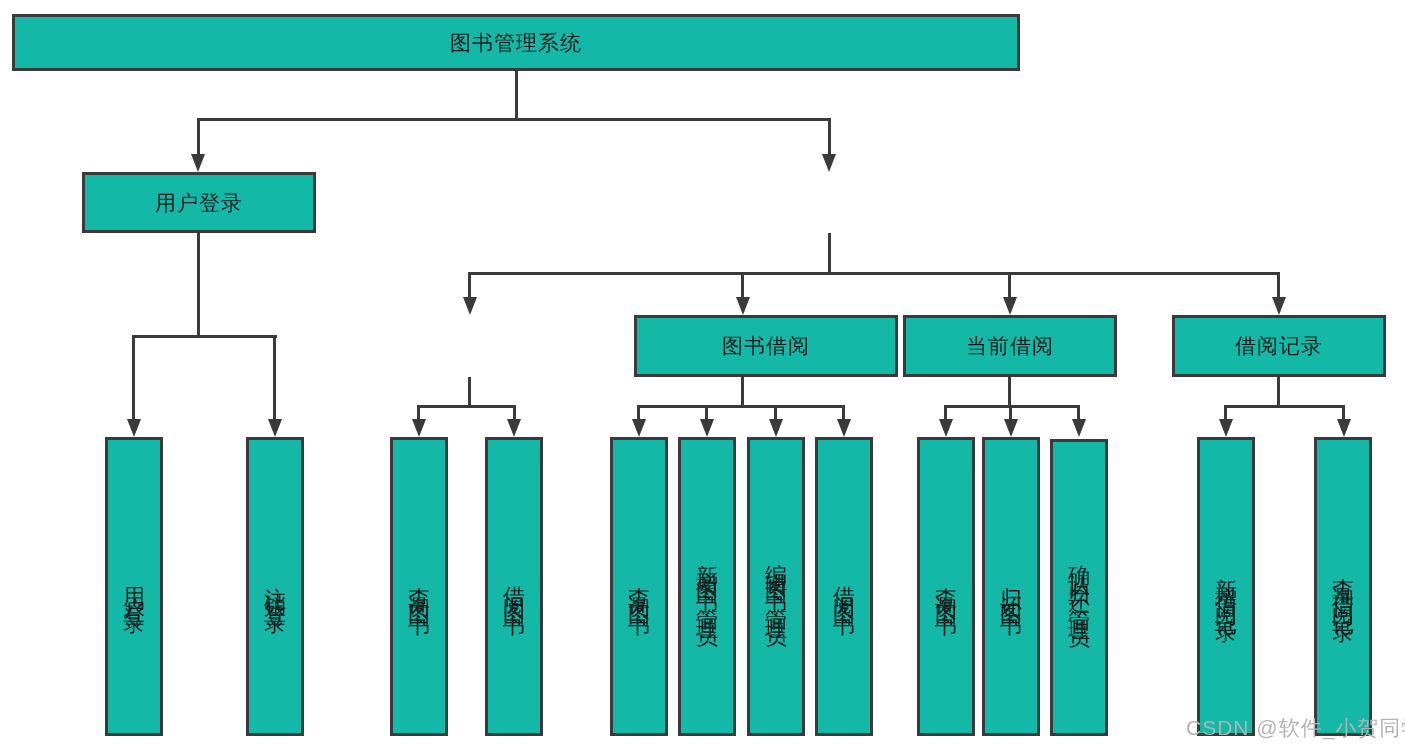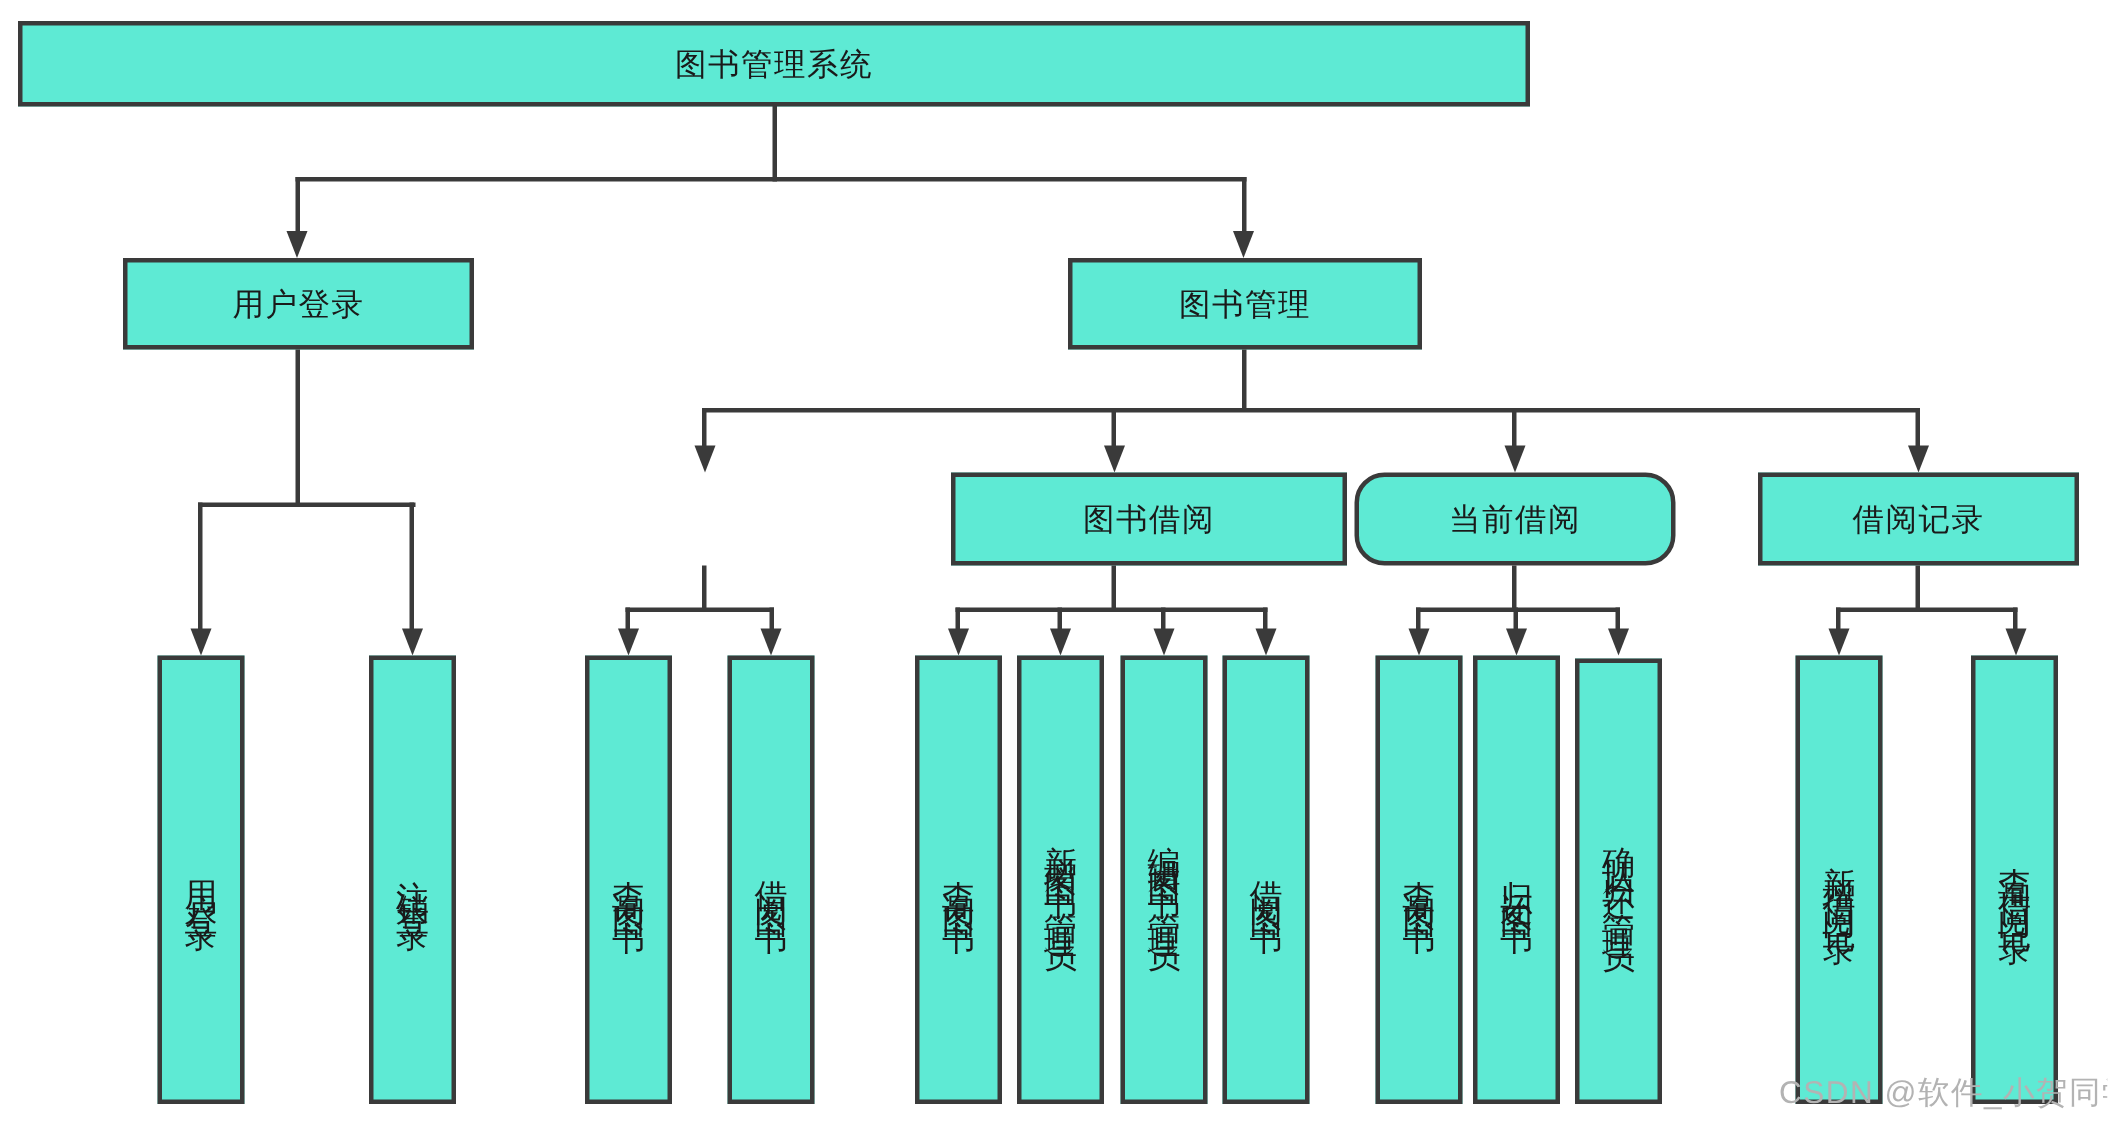--- a/index.html
+++ b/index.html
@@ -6,21 +6,21 @@
   #canvas{
     position:relative;
     width:1405px;height:747px;
     background:#ffffff;
     font-family:"Liberation Sans","DejaVu Sans",sans-serif;
     overflow:hidden;
   }
   .box{
     position:absolute;
     border:3px solid #3a3a3a;
-    background:#5eead4;
+    background:#14b8a6;
     color:#1a1a1a;
     display:flex;
     align-items:center;
     justify-content:center;
     box-sizing:border-box;
     font-size:21px;
     letter-spacing:1px;
   }
   .vbox{
     writing-mode:vertical-rl;
@@ -63,23 +63,20 @@
   <div class="v" style="left:515px;top:70px;height:51px;"></div>
   <div class="h" style="left:197px;top:118px;width:634px;"></div>
   <div class="v" style="left:197px;top:118px;height:38px;"></div>
   <div class="a" style="left:191px;top:154px;"></div>
   <div class="v" style="left:828px;top:118px;height:38px;"></div>
   <div class="a" style="left:822px;top:154px;"></div>
 
   <div class="box" style="left:82px;top:172px;width:234px;height:61px;">
     <span>用户登录</span>
   </div>
-  <div class="box" style="left:712px;top:172px;width:236px;height:61px;">
-    <span>图书管理</span>
-  </div>
 
   <div class="v" style="left:197px;top:233px;height:104px;"></div>
   <div class="h" style="left:132px;top:335px;width:145px;"></div>
   <div class="v" style="left:132px;top:335px;height:86px;"></div>
   <div class="a" style="left:127px;top:419px;"></div>
   <div class="v" style="left:273px;top:335px;height:86px;"></div>
   <div class="a" style="left:268px;top:419px;"></div>
 
   <div class="v" style="left:828px;top:233px;height:41px;"></div>
   <div class="h" style="left:468px;top:272px;width:812px;"></div>
@@ -88,21 +85,21 @@
   <div class="v" style="left:741px;top:272px;height:27px;"></div>
   <div class="a" style="left:736px;top:297px;"></div>
   <div class="v" style="left:1008px;top:272px;height:27px;"></div>
   <div class="a" style="left:1003px;top:297px;"></div>
   <div class="v" style="left:1277px;top:272px;height:27px;"></div>
   <div class="a" style="left:1272px;top:297px;"></div>
 
   <div class="box" style="left:634px;top:315px;width:264px;height:62px;">
     <span>图书借阅</span>
   </div>
-  <div class="box" style="left:903px;top:315px;width:214px;height:62px;border-radius:20px;">
+  <div class="box" style="left:903px;top:315px;width:214px;height:62px;">
     <span>当前借阅</span>
   </div>
   <div class="box" style="left:1172px;top:315px;width:214px;height:62px;">
     <span>借阅记录</span>
   </div>
 
   <div class="v" style="left:468px;top:377px;height:30px;"></div>
   <div class="h" style="left:417px;top:405px;width:99px;"></div>
   <div class="v" style="left:417px;top:405px;height:16px;"></div>
   <div class="a" style="left:412px;top:419px;"></div>

